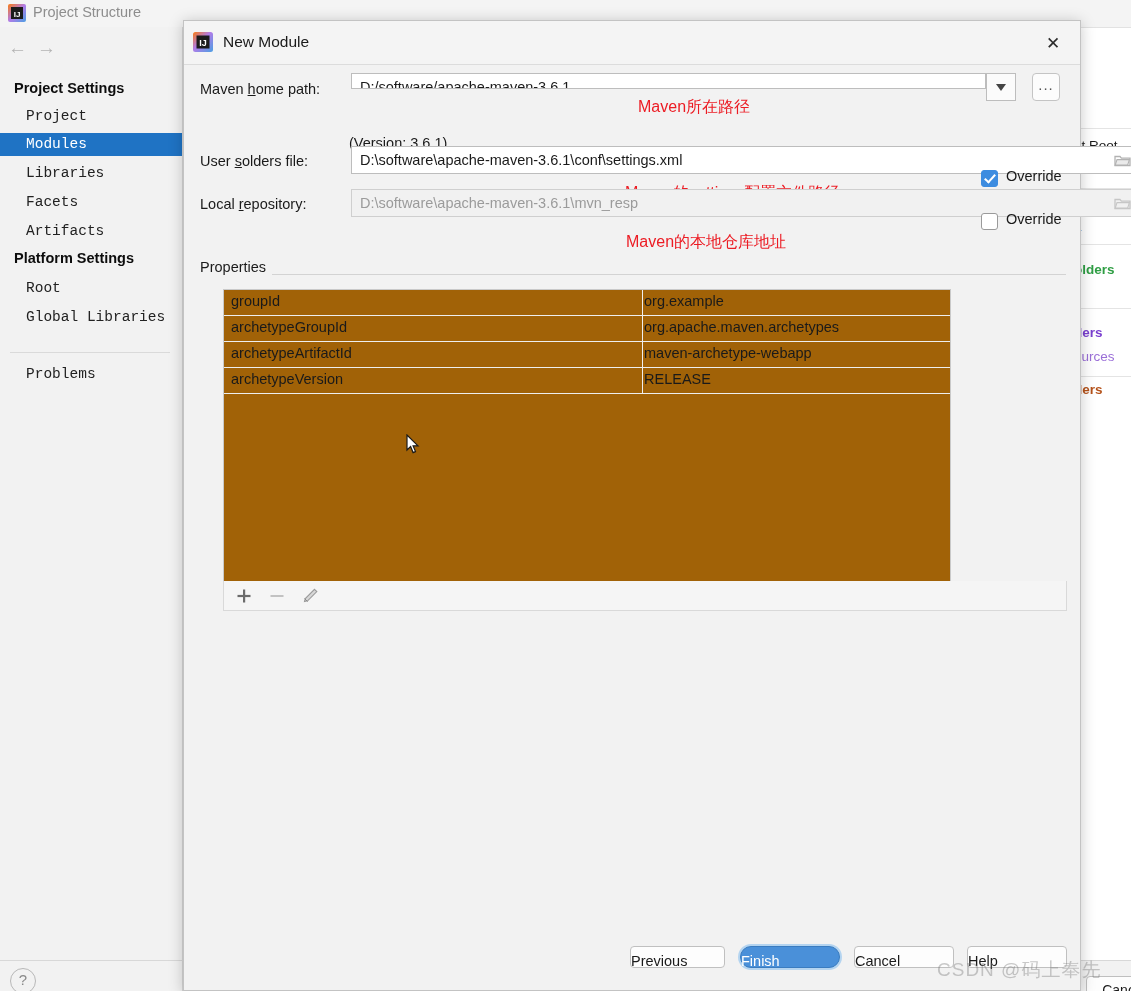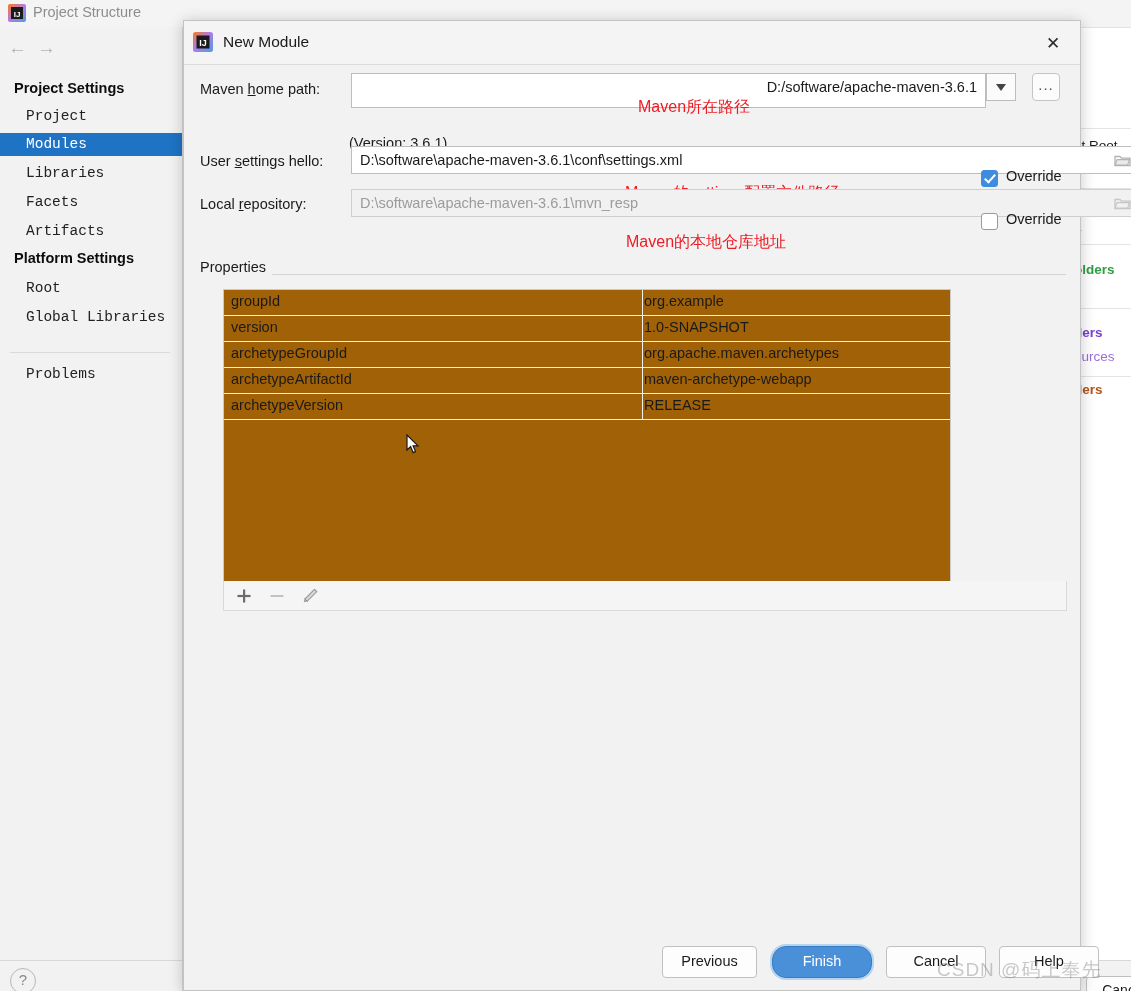--- a/index.html
+++ b/index.html
@@ -356,31 +356,30 @@
   }
   .tb-icon {
     position: absolute;
     top: 5px;
     width: 20px; height: 20px;
   }
 
   
   .dlg-btn {
     position: absolute;
-    height: 32px;
+    height: 22px;
     background: #fdfdfd;
     border: 1px solid #c0c0c0;
     border-radius: 4px;
     box-sizing: border-box;
     font-size: 14.5px;
     color: #1a1a1a;
-    text-align: center;
+    text-align: left;
     line-height: 28px;
     cursor: default;
-    margin-left: 32px;
   }
   .dlg-btn.primary {
     background: #4a90d9;
     border-color: #3a7cc0;
     color: #ffffff;
     box-shadow: 0 0 0 2px #b4d4f0;
     border-radius: 14px;
   }
 
   
@@ -483,32 +482,32 @@
         <rect x="0" y="0" width="20" height="20" rx="2.5" fill="url(#ijg2)"></rect>
         <rect x="3.5" y="3.5" width="13" height="13" fill="#1b1b1b"></rect>
         <text x="10" y="14" font-size="9" fill="#ffffff" text-anchor="middle" font-family="Liberation Sans, sans-serif" font-weight="bold">IJ</text>
       </svg>
     </span>
     <span id="dlg-title">New Module</span>
     <span id="dlg-close">✕</span>
   </div>
 
   <div class="form-label" style="left:16px; top:60px;"><span>Maven </span><span class="mnem">h</span><span>ome path:</span></div>
-  <div class="text-field" style="left:167px; top:52px; width:635px; height:35px;text-align:right;">D:/software/apache-maven-3.6.1</div>
+  <div class="text-field" style="left:167px; top:52px; width:635px; height:16px;">D:/software/apache-maven-3.6.1</div>
   <div class="combo-arrow-btn" style="left:802px; top:52px;">
     <svg width="28" height="26" viewBox="0 0 28 26">
       <polygon points="9,10 19,10 14,17" fill="#444"></polygon>
     </svg>
   </div>
   <div class="dots-btn" style="left:848px; top:52px;">...</div>
   <div class="annot" style="left:454px; top:76px;">Maven所在路径</div>
 
   <div class="version-text" style="left:165px; top:114px;">(Version: 3.6.1)</div>
 
-  <div class="form-label" style="left:16px; top:132px;"><span>User </span><span class="mnem">s</span><span>ettings hello:</span></div>
+  <div class="form-label" style="left:16px; top:132px;"><span>User </span><span class="mnem">s</span><span>olders file:</span></div>
   <div class="text-field field-with-icon" style="left:167px; top:125px; width:790px; height:28px;">D:\software\apache-maven-3.6.1\conf\settings.xml</div>
   <span class="folder-icon" style="left:930px; top:132px;">
     <svg width="17" height="14" viewBox="0 0 17 14">
       <path d="M1 3.5 h5 l1.4 1.6 H16 v7.4 H1 Z" fill="none" stroke="#b2b2b2" stroke-width="1.3"></path>
       <path d="M3 6.6 h12.4 l-1.8 5.5 H1.2 Z" fill="#eaeaea" stroke="#b2b2b2" stroke-width="1.1"></path>
     </svg>
   </span>
   <div class="cbox-wrap" style="left:797px; top:147px;">
     <span class="cbox checked"></span>
     <span class="cbox-label">Override</span>
@@ -530,25 +529,20 @@
   <div class="annot" style="left:442px; top:211px;">Maven的本地仓库地址</div>
 
   <div id="props-label">Properties</div>
   <div id="props-rule"></div>
 
   <div id="props-table-frame">
     <div class="prop-row">
       <span class="prop-colsep"></span>
       <span class="prop-key">groupId</span>
       <span class="prop-val">org.example</span>
-    </div>
-    <div class="prop-row">
-      <span class="prop-colsep"></span>
-      <span class="prop-key">version</span>
-      <span class="prop-val">1.0-SNAPSHOT</span>
     </div>
     <div class="prop-row">
       <span class="prop-colsep"></span>
       <span class="prop-key">archetypeGroupId</span>
       <span class="prop-val">org.apache.maven.archetypes</span>
     </div>
     <div class="prop-row">
       <span class="prop-colsep"></span>
       <span class="prop-key">archetypeArtifactId</span>
       <span class="prop-val">maven-archetype-webapp</span>

